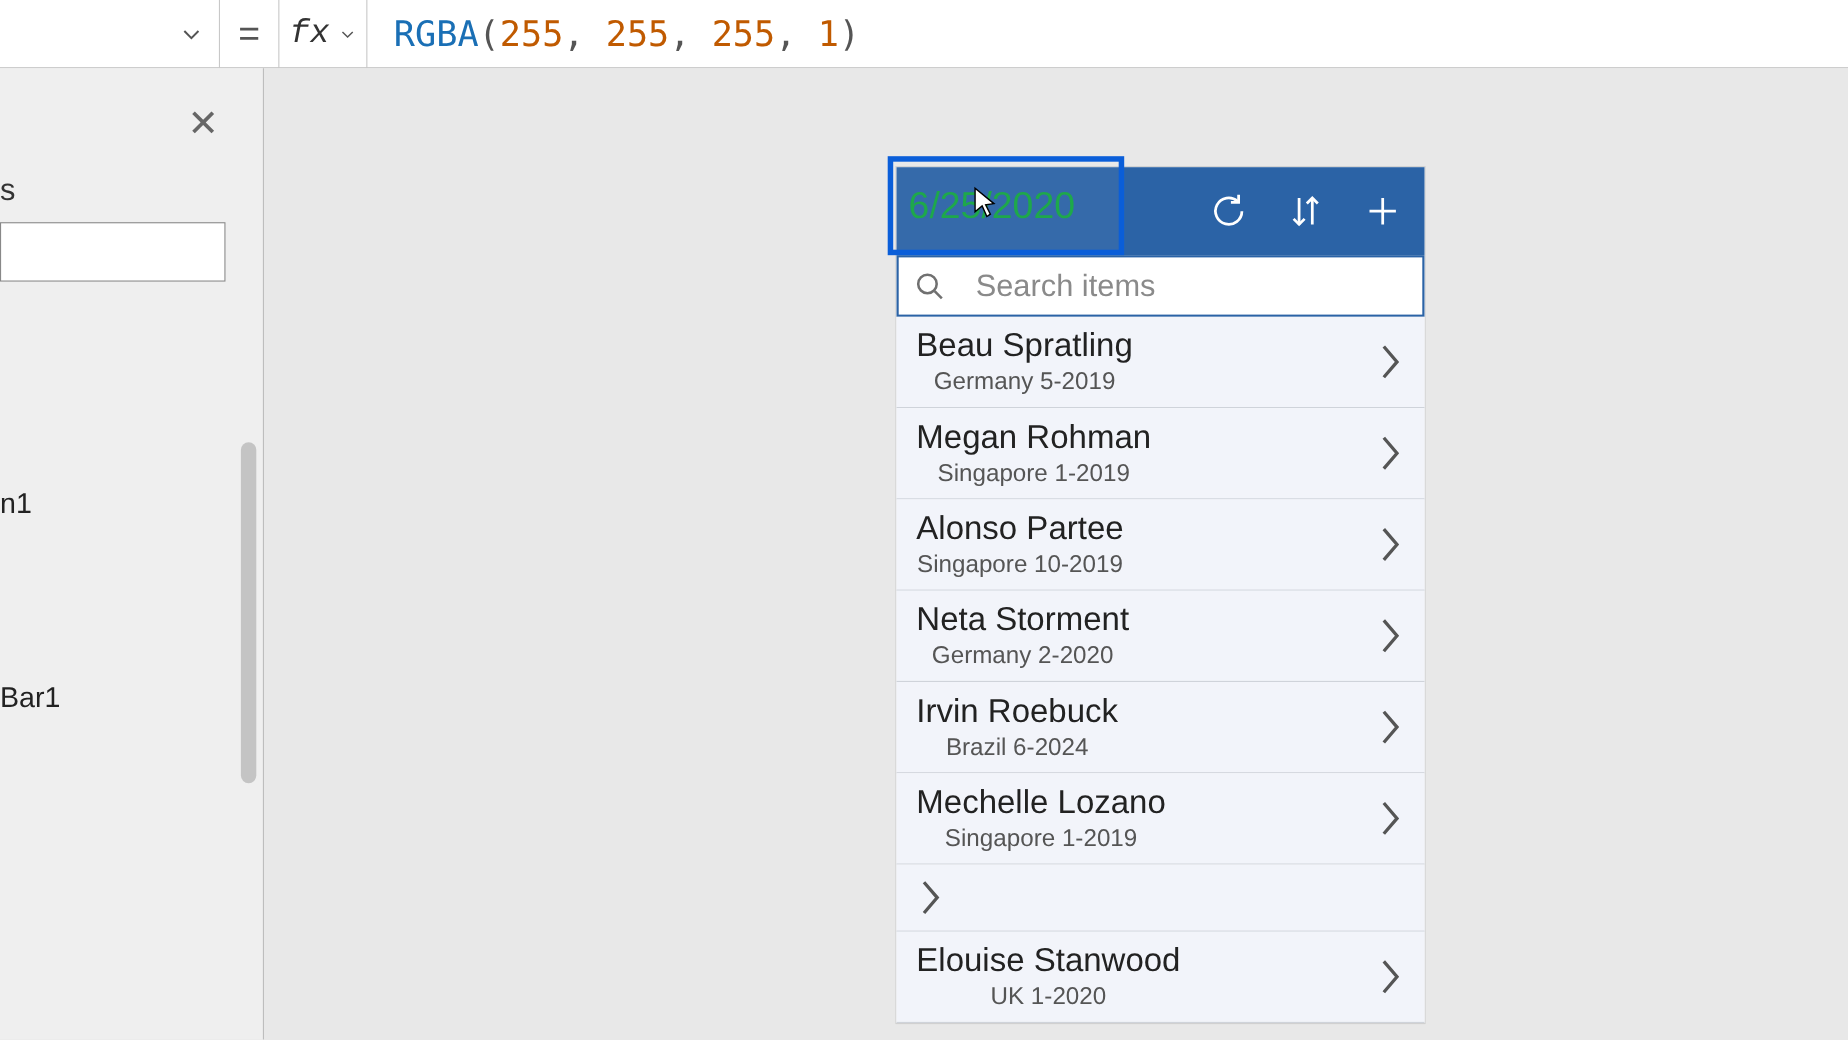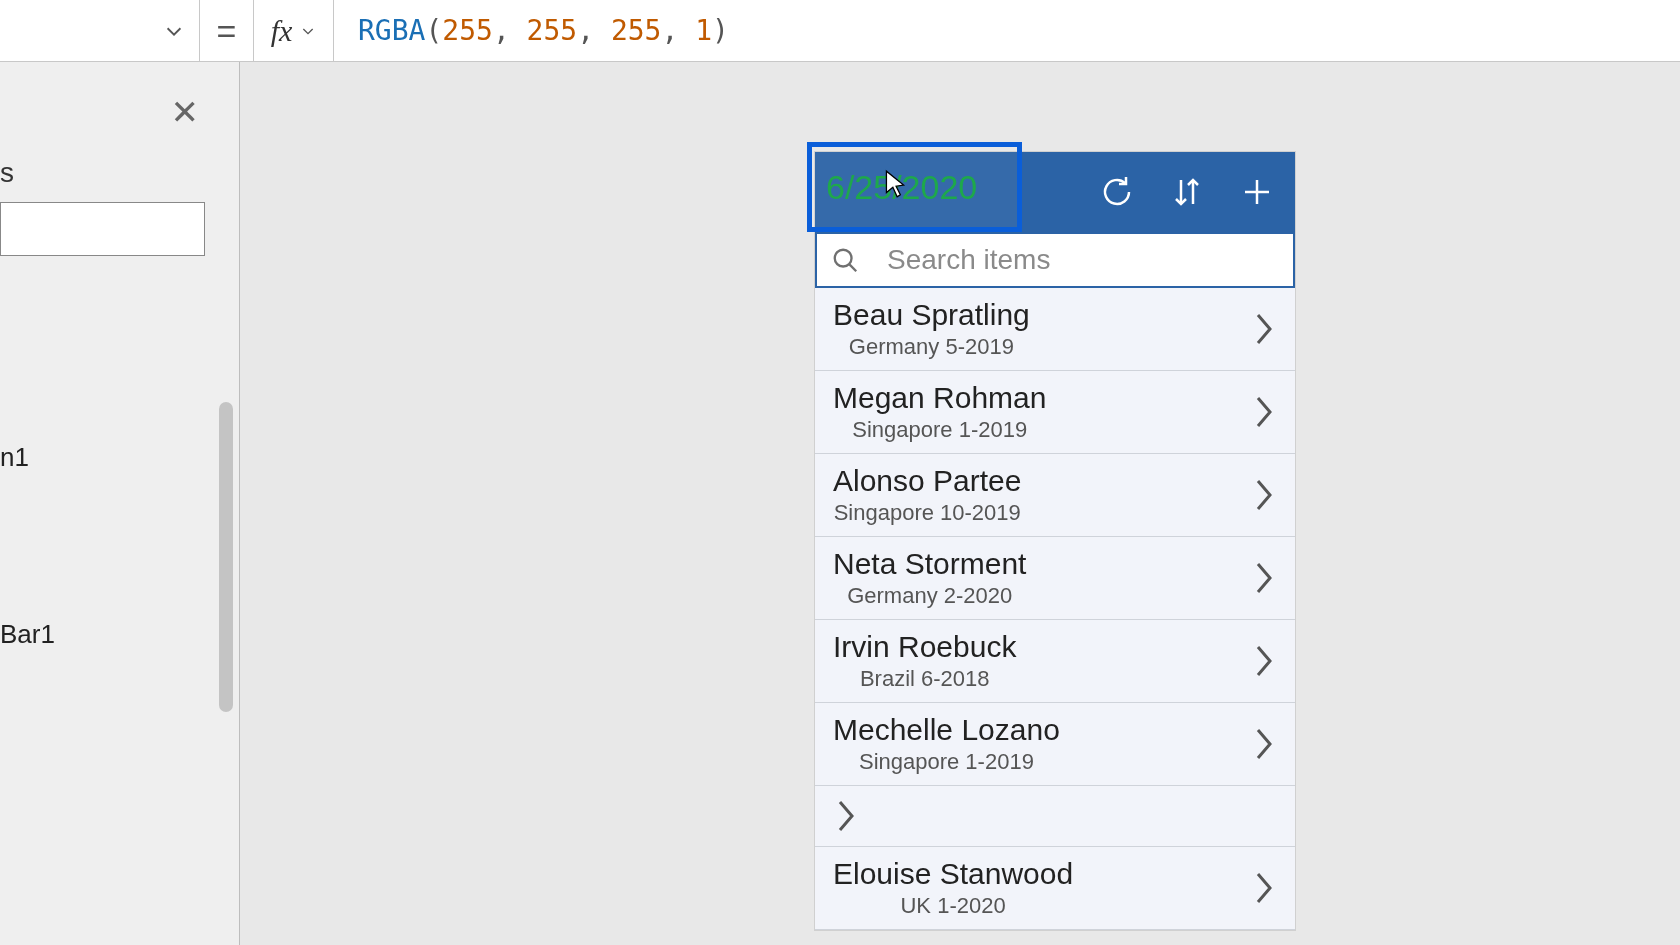--- a/index.html
+++ b/index.html
@@ -48,32 +48,32 @@
     width: 80px;
     display: flex;
     align-items: center;
     justify-content: center;
     gap: 8px;
     height: 62px;
     border-right: 1px solid #c8c8c8;
   }
   .fx-text {
     font-style: italic;
-    font-family: Liberation Serif, serif;
+    font-family: Liberation Mono, monospace;
     font-size: 30px;
     color: #333;
   }
   .fx-chev {
     width: 16px; height: 16px;
     stroke: #555; stroke-width: 2; fill: none;
   }
   .formula-text {
     padding-left: 24px;
     font-family: Consolas, monospace;
-    font-size: 28px;
+    font-size: 32px;
     color: #222;
   }
   .formula-text .fn { color: #1a6fb5; }
   .formula-text .paren { color: #555; }
   .formula-text .num { color: #c05a00; }
   .formula-text .comma { color: #555; }
 
   
   .left-panel {
     position: absolute;
@@ -342,21 +342,21 @@
           <div class="name">Neta Storment</div>
           <div class="sub">Germany 2-2020</div>
         </div>
         <svg class="chev" viewBox="0 0 24 40">
             <polyline points="6 6 18 20 6 34"></polyline>
           </svg>
       </div>
       <div class="list-row">
         <div class="texts">
           <div class="name">Irvin Roebuck</div>
-          <div class="sub">Brazil 6-2018</div>
+          <div class="sub">Brazil 6-2024</div>
         </div>
         <svg class="chev" viewBox="0 0 24 40">
             <polyline points="6 6 18 20 6 34"></polyline>
           </svg>
       </div>
       <div class="list-row">
         <div class="texts">
           <div class="name">Mechelle Lozano</div>
           <div class="sub">Singapore 1-2019</div>
         </div>

